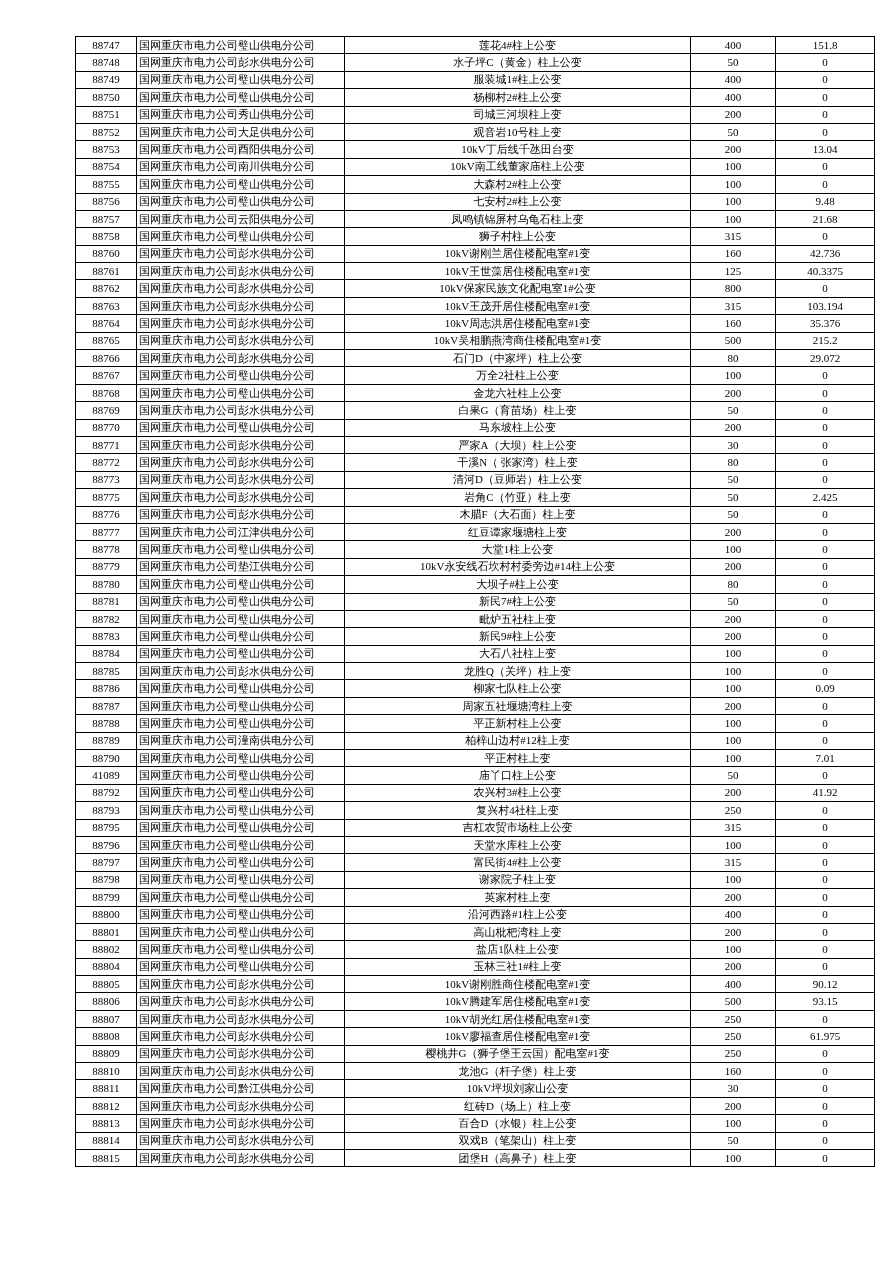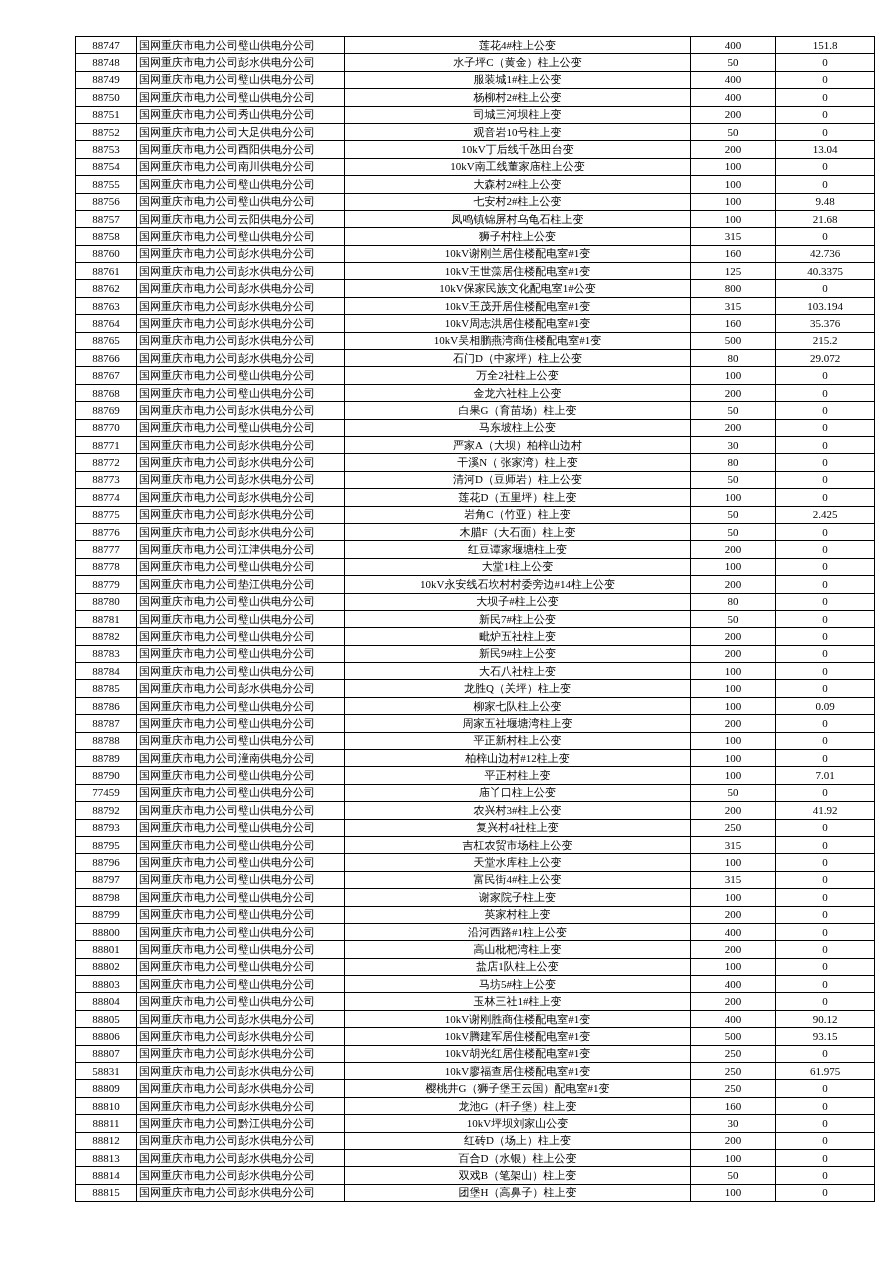--- a/index.html
+++ b/index.html
@@ -220,43 +220,36 @@
         <tr>
           <td class="c-id">88770</td>
           <td class="c-org">国网重庆市电力公司璧山供电分公司</td>
           <td class="c-name">马东坡柱上公变</td>
           <td class="c-cap">200</td>
           <td class="c-val">0</td>
         </tr>
         <tr>
           <td class="c-id">88771</td>
           <td class="c-org">国网重庆市电力公司彭水供电分公司</td>
-          <td class="c-name">严家A（大坝）柏梓山边村</td>
+          <td class="c-name">严家A（大坝）柱上公变</td>
           <td class="c-cap">30</td>
           <td class="c-val">0</td>
         </tr>
         <tr>
           <td class="c-id">88772</td>
           <td class="c-org">国网重庆市电力公司彭水供电分公司</td>
           <td class="c-name">干溪N（ 张家湾）柱上变</td>
           <td class="c-cap">80</td>
           <td class="c-val">0</td>
         </tr>
         <tr>
           <td class="c-id">88773</td>
           <td class="c-org">国网重庆市电力公司彭水供电分公司</td>
           <td class="c-name">清河D（豆师岩）柱上公变</td>
           <td class="c-cap">50</td>
-          <td class="c-val">0</td>
-        </tr>
-        <tr>
-          <td class="c-id">88774</td>
-          <td class="c-org">国网重庆市电力公司彭水供电分公司</td>
-          <td class="c-name">莲花D（五里坪）柱上变</td>
-          <td class="c-cap">100</td>
           <td class="c-val">0</td>
         </tr>
         <tr>
           <td class="c-id">88775</td>
           <td class="c-org">国网重庆市电力公司彭水供电分公司</td>
           <td class="c-name">岩角C（竹亚）柱上变</td>
           <td class="c-cap">50</td>
           <td class="c-val">2.425</td>
         </tr>
         <tr>
@@ -358,21 +351,21 @@
           <td class="c-val">0</td>
         </tr>
         <tr>
           <td class="c-id">88790</td>
           <td class="c-org">国网重庆市电力公司璧山供电分公司</td>
           <td class="c-name">平正村柱上变</td>
           <td class="c-cap">100</td>
           <td class="c-val">7.01</td>
         </tr>
         <tr>
-          <td class="c-id">77459</td>
+          <td class="c-id">41089</td>
           <td class="c-org">国网重庆市电力公司璧山供电分公司</td>
           <td class="c-name">庙丫口柱上公变</td>
           <td class="c-cap">50</td>
           <td class="c-val">0</td>
         </tr>
         <tr>
           <td class="c-id">88792</td>
           <td class="c-org">国网重庆市电力公司璧山供电分公司</td>
           <td class="c-name">农兴村3#柱上公变</td>
           <td class="c-cap">200</td>
@@ -432,27 +425,20 @@
           <td class="c-org">国网重庆市电力公司璧山供电分公司</td>
           <td class="c-name">高山枇杷湾柱上变</td>
           <td class="c-cap">200</td>
           <td class="c-val">0</td>
         </tr>
         <tr>
           <td class="c-id">88802</td>
           <td class="c-org">国网重庆市电力公司璧山供电分公司</td>
           <td class="c-name">盐店1队柱上公变</td>
           <td class="c-cap">100</td>
-          <td class="c-val">0</td>
-        </tr>
-        <tr>
-          <td class="c-id">88803</td>
-          <td class="c-org">国网重庆市电力公司璧山供电分公司</td>
-          <td class="c-name">马坊5#柱上公变</td>
-          <td class="c-cap">400</td>
           <td class="c-val">0</td>
         </tr>
         <tr>
           <td class="c-id">88804</td>
           <td class="c-org">国网重庆市电力公司璧山供电分公司</td>
           <td class="c-name">玉林三社1#柱上变</td>
           <td class="c-cap">200</td>
           <td class="c-val">0</td>
         </tr>
         <tr>
@@ -470,21 +456,21 @@
           <td class="c-val">93.15</td>
         </tr>
         <tr>
           <td class="c-id">88807</td>
           <td class="c-org">国网重庆市电力公司彭水供电分公司</td>
           <td class="c-name">10kV胡光红居住楼配电室#1变</td>
           <td class="c-cap">250</td>
           <td class="c-val">0</td>
         </tr>
         <tr>
-          <td class="c-id">58831</td>
+          <td class="c-id">88808</td>
           <td class="c-org">国网重庆市电力公司彭水供电分公司</td>
           <td class="c-name">10kV廖福查居住楼配电室#1变</td>
           <td class="c-cap">250</td>
           <td class="c-val">61.975</td>
         </tr>
         <tr>
           <td class="c-id">88809</td>
           <td class="c-org">国网重庆市电力公司彭水供电分公司</td>
           <td class="c-name">樱桃井G（狮子堡王云国）配电室#1变</td>
           <td class="c-cap">250</td>

